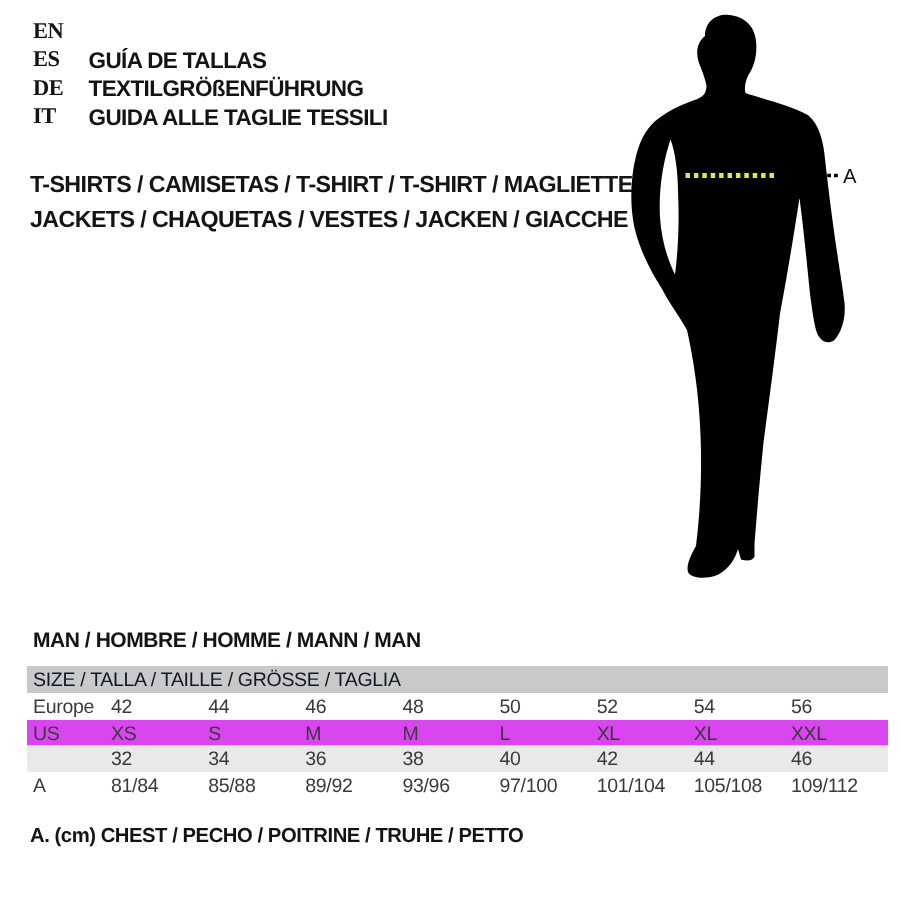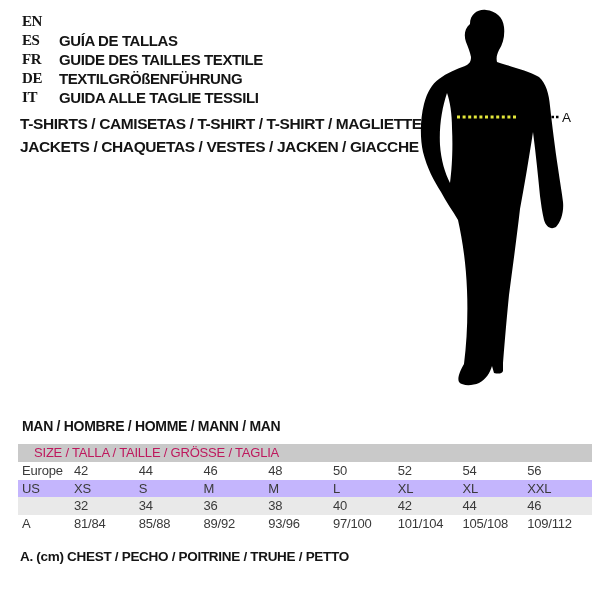--- a/index.html
+++ b/index.html
@@ -21,45 +21,41 @@
 
   
   .figure-svg{left:0;top:0;width:600px;height:600px;pointer-events:none;}
   .marker-a{font-family:"Liberation Sans",sans-serif;font-size:13.5px;font-weight:500;fill:#111;}
 
   
   .man-title{left:22px;top:418px;font-size:14px;font-weight:700;letter-spacing:-0.3px;color:#141414;white-space:nowrap;}
 
   
   .size-table{left:18px;top:444px;width:574px;font-size:13px;letter-spacing:-0.2px;color:#3a3a3a;}
-  .tbl-header{background:#c9c9c9;height:18px;line-height:18px;padding-left:16px;color:#be185d;white-space:nowrap;}
+  .tbl-header{background:#c9c9c9;height:18px;line-height:18px;padding-left:4px;color:#0f172a;white-space:nowrap;}
   .tbl-row{display:flex;height:17.5px;line-height:17.5px;}
   .tbl-label{flex:0 0 52px;padding-left:4px;text-align:left;}
   .tbl-cell{flex:1;text-align:left;}
   .row-white{background:#ffffff;}
-  .row-light{background:#c4b5fd;}
+  .row-light{background:#d946ef;}
   .row-lighter{background:#e9e9e9;}
 
   
   .footnote{left:20px;top:549px;font-size:13.5px;font-weight:700;letter-spacing:-0.3px;color:#141414;white-space:nowrap;}
 </style>
 </head>
 <body>
 
 <div class="abs lang-list">
   <div class="lang-row">
     <span class="lang-code">EN</span>
   </div>
   <div class="lang-row">
     <span class="lang-code">ES</span>
     <span class="lang-title">GUÍA DE TALLAS</span>
-  </div>
-  <div class="lang-row">
-    <span class="lang-code">FR</span>
-    <span class="lang-title">GUIDE DES TAILLES TEXTILE</span>
   </div>
   <div class="lang-row">
     <span class="lang-code">DE</span>
     <span class="lang-title">TEXTILGRÖßENFÜHRUNG</span>
   </div>
   <div class="lang-row">
     <span class="lang-code">IT</span>
     <span class="lang-title">GUIDA ALLE TAGLIE TESSILI</span>
   </div>
 </div>

